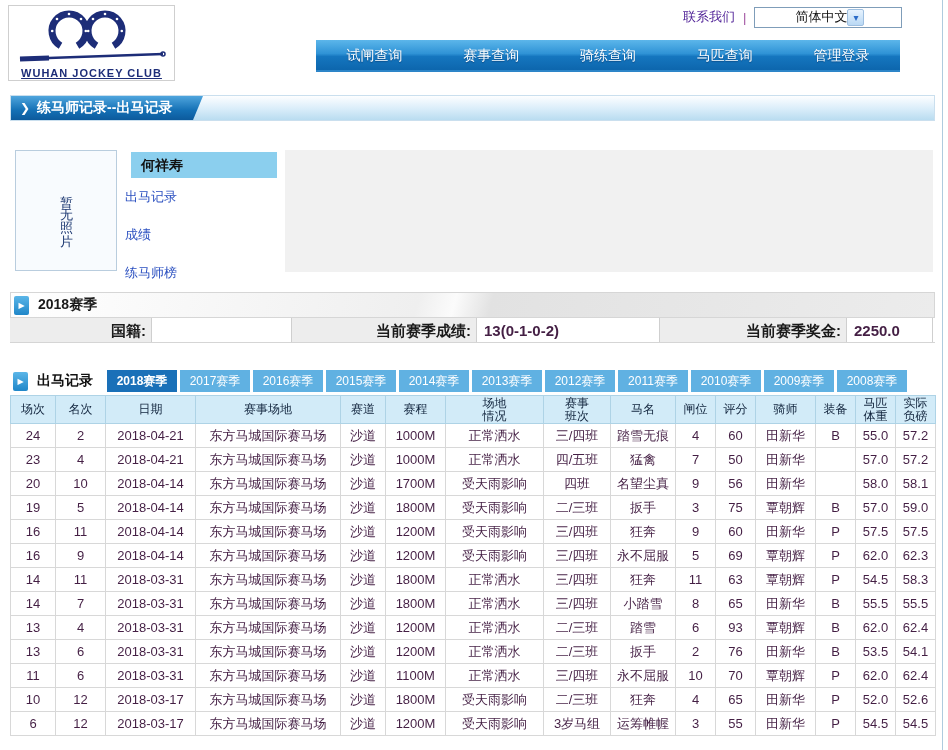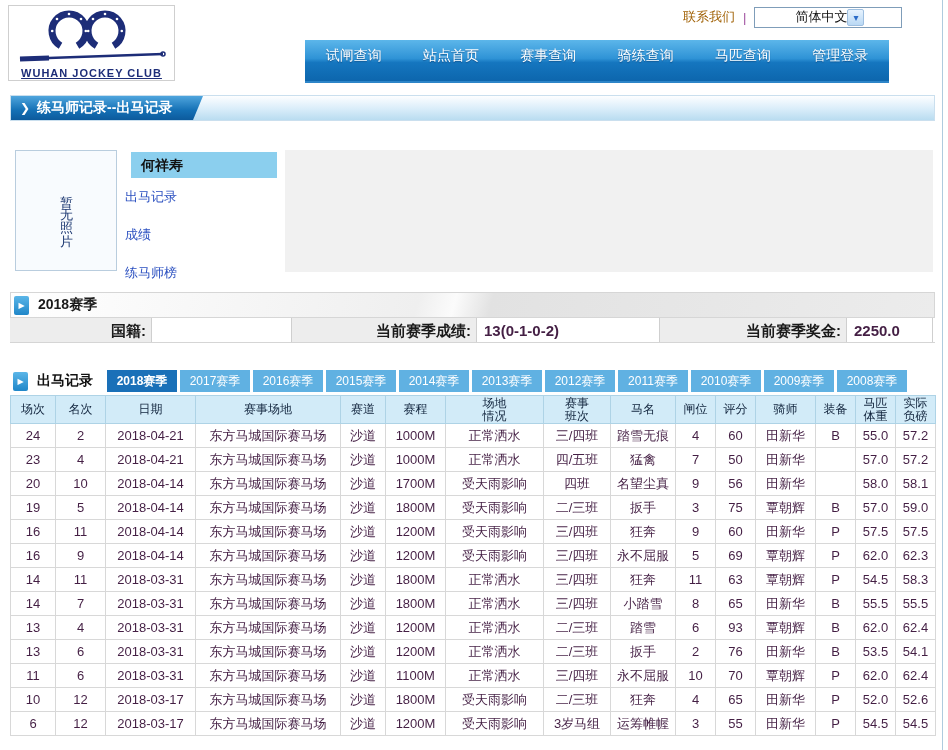--- a/index.html
+++ b/index.html
@@ -10,31 +10,31 @@
   }
   .right-edge { position:absolute; top:0; right:5px; width:1px; height:750px; background:#aecbde; }
 
   
   .logo-box { position:absolute; left:8px; top:5px; width:167px; height:76px;
     border:1px solid #cfcfcf; background:#fff; text-align:center; padding-top:3px; }
   .logo-text { font-size:11px; font-weight:bold; color:#1d2d78; letter-spacing:1px; margin-top:-4px;text-decoration:underline; }
 
   
   .topbar { position:absolute; top:6px; left:683px; height:22px; display:flex; align-items:center; font-size:13px; }
-  .contact-link { color:#a16207; cursor:pointer; }
+  .contact-link { color:#4c1d95; cursor:pointer; }
   .topbar-sep { color:#a050a0; margin:0 8px; }
   .lang-select { width:148px; height:21px; border:1px solid #7f9db9; background:#fff;
     display:flex; align-items:center; justify-content:center; cursor:pointer; }
   .lang-select .val { padding-left:4px; font-size:13px; color:#111; }
   .lang-select .arrow { width:17px; height:17px; margin-right:1px;
     background:linear-gradient(#e7f3fe,#b9d8f4); border:1px solid #9ebfe0; border-radius:2px;
     color:#2a6bc8; font-size:10px; line-height:15px; text-align:center; }
 
   
-  .navbar { position:absolute; left:305px; top:40px; width:584px; height:43px;
+  .navbar { position:absolute; left:316px; top:40px; width:584px; height:32px;
     background:linear-gradient(#5cb6ea 0%,#2f93d6 45%,#1576bf 55%,#0d66ad 100%);
     border-bottom:2px solid #2d85c8; display:flex; }
   .nav-item { flex:1; text-align:center; line-height:30px; color:#fff; font-size:14px;
     cursor:pointer; text-shadow:0 1px 1px rgba(0,40,90,.5); }
 
   
   .breadcrumb { position:absolute; left:10px; top:95px; width:925px; height:26px;
     background:linear-gradient(#fdfeff,#dceefa 50%,#b9dcf0); border:1px solid #cadfee; }
   .breadcrumb-dark { position:absolute; left:0; top:0; height:100%; width:192px;
     background:linear-gradient(#4fa5dd,#1470b5 60%,#0c5a9c);
@@ -125,21 +125,20 @@
   <span class="contact-link">联系我们</span>
   <span class="topbar-sep">|</span>
   <div class="lang-select">
     <span class="val">简体中文</span>
     <span class="arrow">▾</span>
   </div>
 </div>
 
 <div class="navbar">
     <div class="nav-item">试闸查询</div>
-    <div class="nav-item">站点首页</div>
     <div class="nav-item">赛事查询</div>
     <div class="nav-item">骑练查询</div>
     <div class="nav-item">马匹查询</div>
     <div class="nav-item">管理登录</div>
   </div>
 
 <div class="breadcrumb">
   <div class="breadcrumb-dark">
     <span class="breadcrumb-chevron">❯</span>
     <span>练马师记录--出马记录</span>

